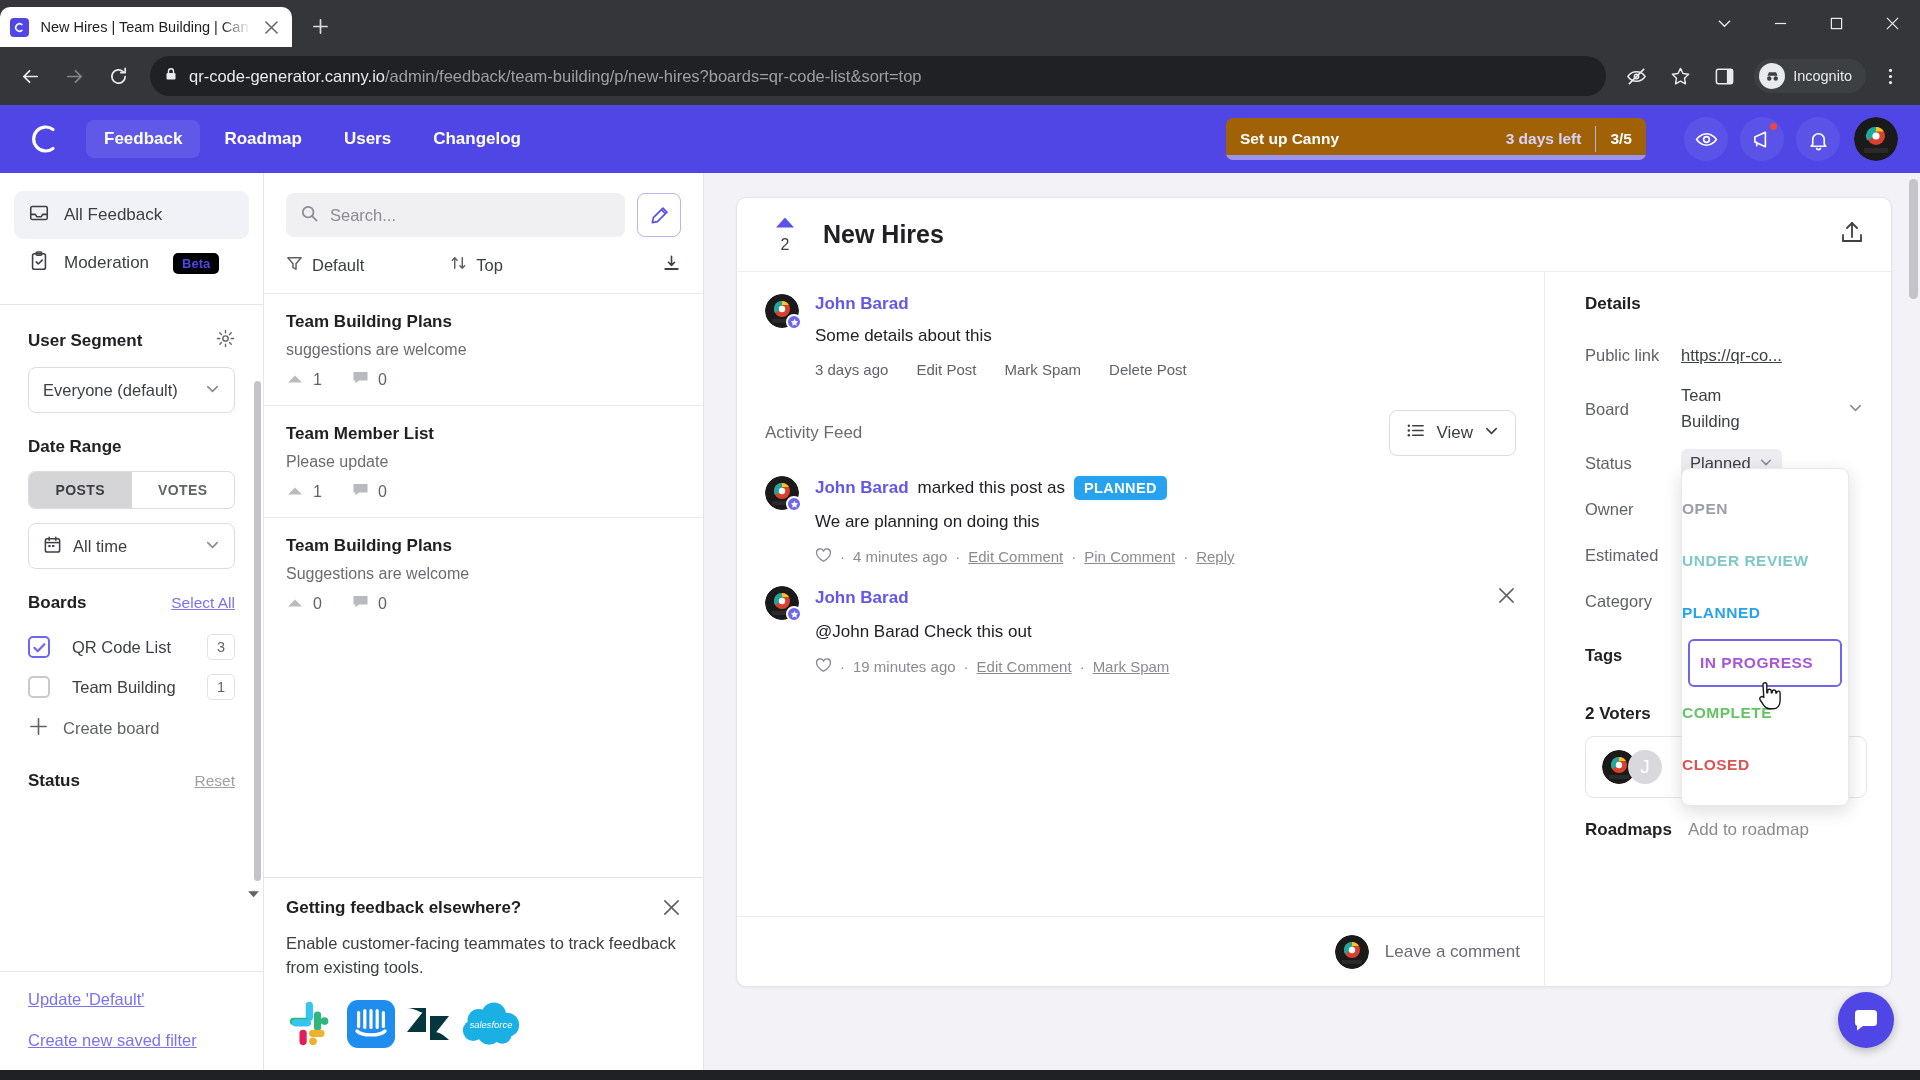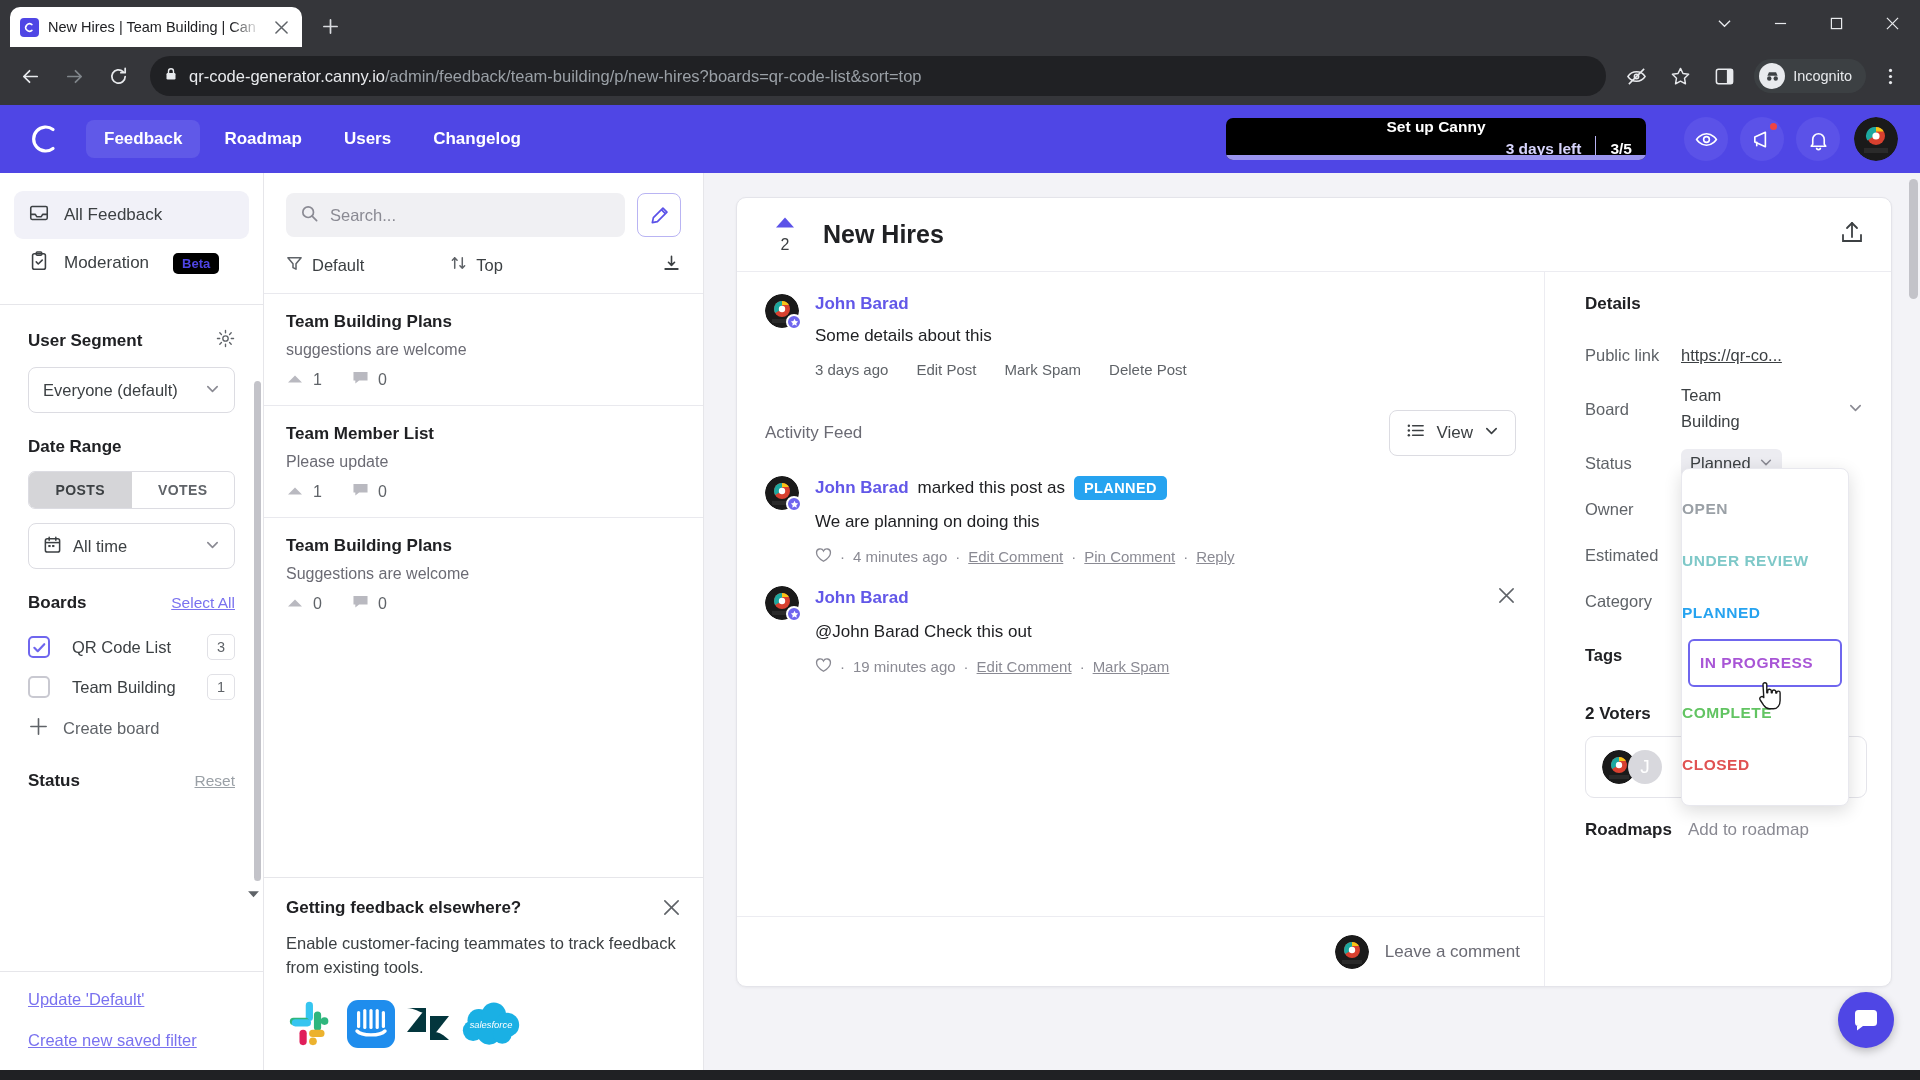--- a/index.html
+++ b/index.html
@@ -8,21 +8,21 @@
     font-family: "Liberation Sans", sans-serif;
     background: #ffffff;
     font-size: 16px;
     color: #202124;
     -webkit-font-smoothing: antialiased;
   }
 
   
   .browser { width: 1920px; height: 1080px; display: flex; flex-direction: column; background:#35363a; }
 
-  .tabstrip { height: 47px; background:#35363a; display:flex; align-items:flex-end; padding-left:10px; position:relative; }
+  .tabstrip { height: 47px; background:#35363a; display:flex; align-items:flex-end; position:relative;text-align:center; }
   .tab {
     height: 40px; width: 292px; background:#ffffff; border-radius: 10px 10px 0 0;
     display:flex; align-items:center; padding: 0 10px; gap:9px; position:relative;
   }
   .tab-favicon {
     width:19px; height:19px; border-radius:4px; background:#4f46e5; flex:none;
     display:flex; align-items:center; justify-content:center;
   }
   .tab-title {
     font-size:14.5px; color:#202124; white-space:nowrap; overflow:hidden;
@@ -55,22 +55,22 @@
   .app { flex:1; background:#fff; display:flex; flex-direction:column; min-height:0; position:relative; }
 
   .topnav { height:68px; background:#4f46e5; display:flex; align-items:center; padding: 0 22px; flex:none; }
   .logo { width:46px; height:46px; display:flex; align-items:center; justify-content:center; margin-right:18px; }
   .navlinks { display:flex; align-items:center; gap: 6px; }
   .navlink { color:#ffffff; font-size:17px; font-weight:bold; padding: 9px 18px; border-radius:8px; white-space:nowrap; }
   .navlink.active { background:#6059e8; }
   .navspacer { flex:1; }
 
   .setup {
-    width:420px; height:42px; background:#000000; border-radius:7px; position:relative;
-    display:flex; align-items:center; padding: 0 14px; margin-right:26px; overflow:hidden;flex-direction:column;
+    width:420px; height:42px; background:#a16207; border-radius:7px; position:relative;
+    display:flex; align-items:center; padding: 0 14px; margin-right:26px; overflow:hidden;
   }
   .setup-title { color:#fff; font-size:15.5px; font-weight:bold; }
   .setup-right { margin-left:auto; display:flex; align-items:center; gap:14px; }
   .setup-days { color:#d7d4fb; font-size:15.5px; font-weight:bold; }
   .setup-div { width:1px; height:26px; background:#b7b2f3; }
   .setup-count { color:#ffffff; font-size:15.5px; font-weight:bold; }
   .setup-track { position:absolute; left:0; right:0; bottom:0; height:5px; background:#9a94ef; }
   .setup-bar { height:5px; background:#ffffff; }
 
   .navicon { width:44px; height:44px; border-radius:50%; background:#5b52e8; display:flex; align-items:center; justify-content:center; margin-left:12px; position:relative; flex:none; }

